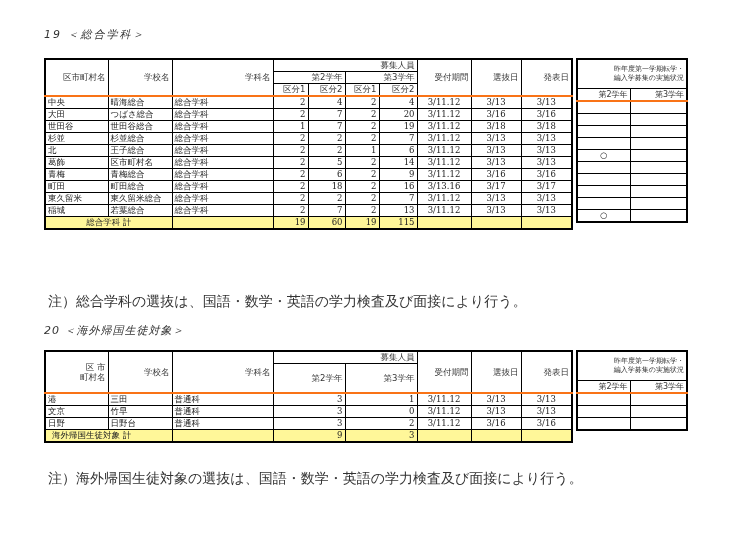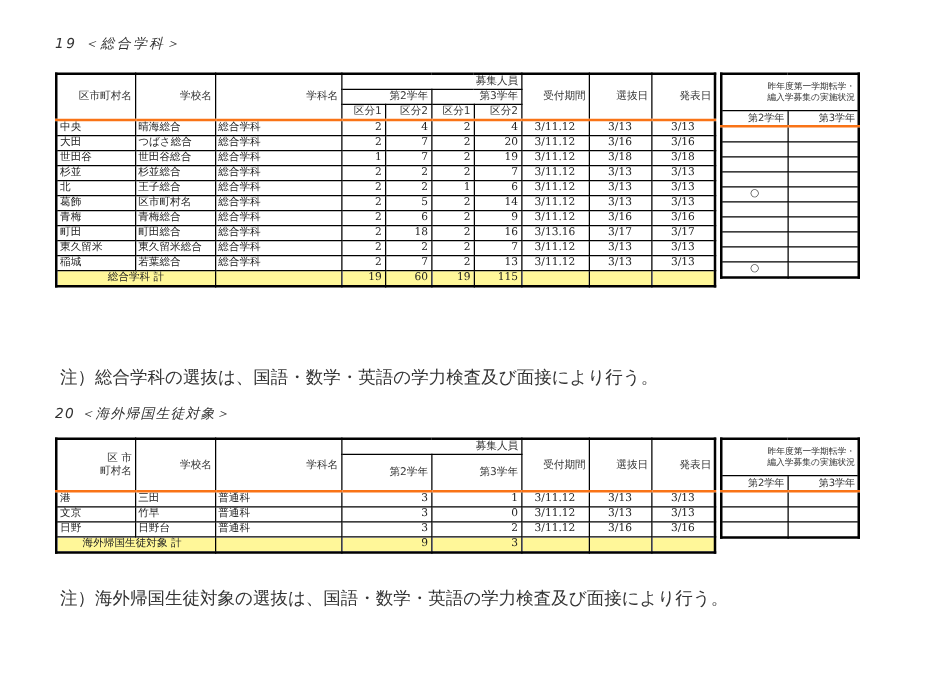--- a/index.html
+++ b/index.html
@@ -317,21 +317,21 @@
         <td class="txt">普通科</td>
         <td class="num">3</td>
         <td class="num">2</td>
         <td class="ctr">3/11.12</td>
         <td class="ctr">3/16</td>
         <td class="ctr">3/16</td>
       </tr>
     </tbody>
   <tbody>
       <tr class="total">
-    <td colspan="2" class="txt" style="padding-left:20px;">海外帰国生徒対象 計</td>
+    <td colspan="2" class="txt" style="padding-left:6px;">海外帰国生徒対象 計</td>
     <td></td>
     <td class="num">9</td>
     <td class="num">3</td>
     <td></td>
     <td></td>
     <td></td>
   </tr>
 </tbody>
   </table>
 

